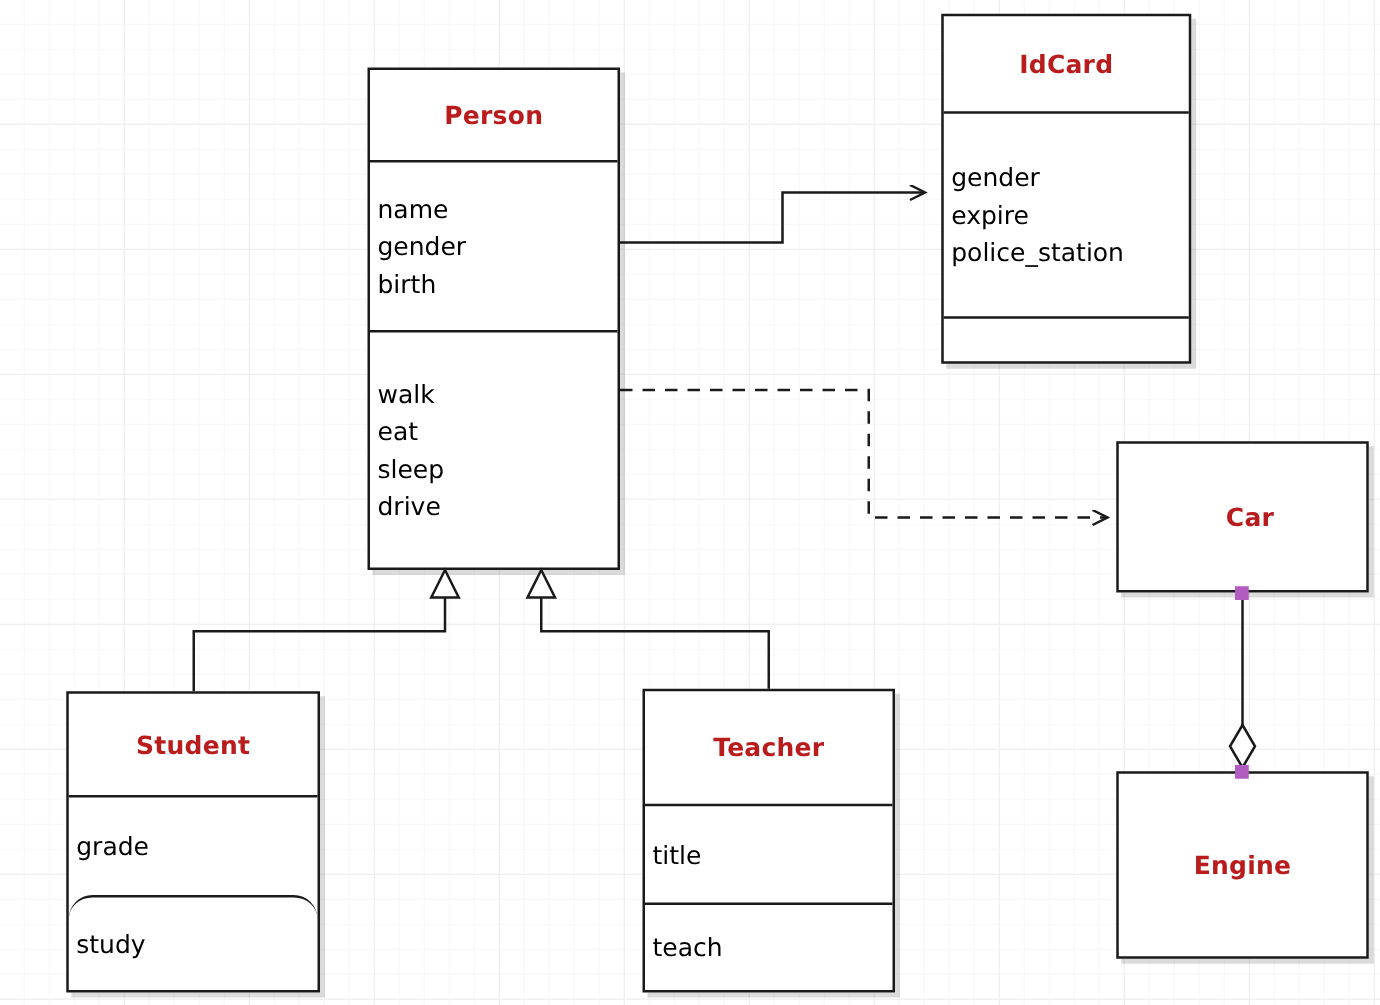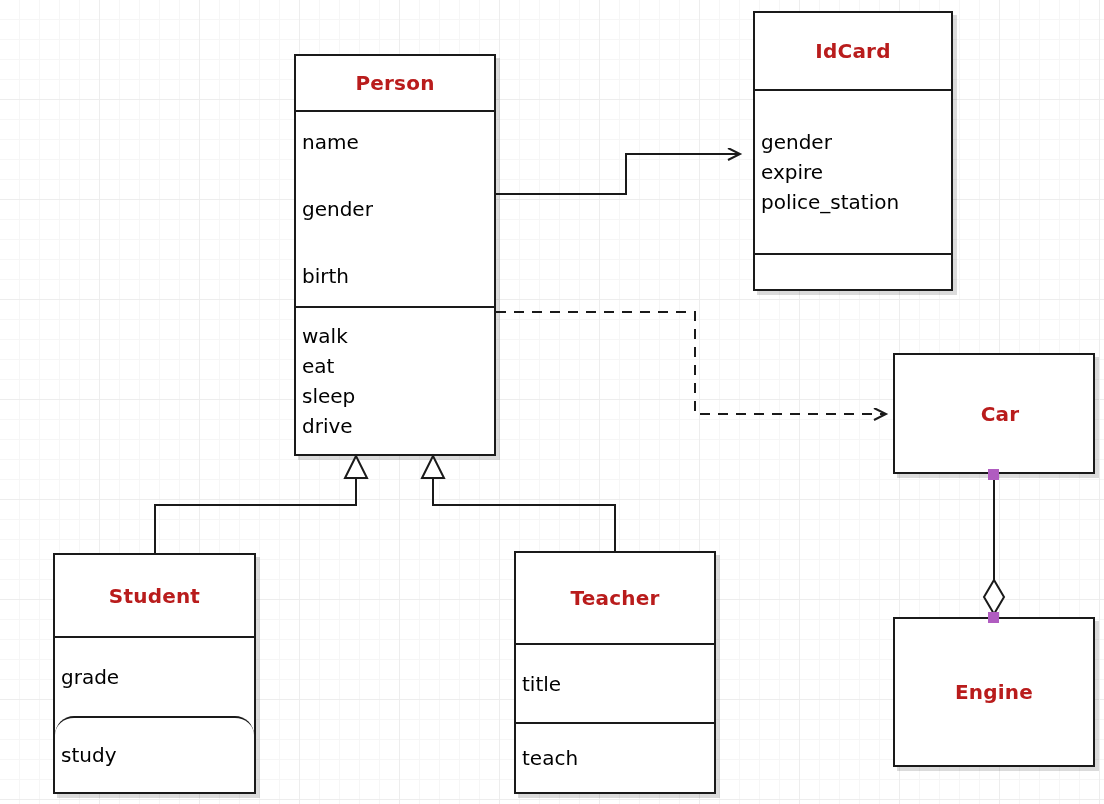--- a/index.html
+++ b/index.html
@@ -116,24 +116,24 @@
     </g>
 
     <g>
       <path d="M 994,474 L 994,580" fill="none" stroke="#1a1a1a" stroke-width="2"></path>
       <path d="M 994,580 L 1004,597 L 994,614 L 984,597 Z" fill="#ffffff" stroke="#1a1a1a" stroke-width="2" stroke-linejoin="miter"></path>
       <path d="M 994,614 L 994,619" fill="none" stroke="#1a1a1a" stroke-width="2"></path>
     </g>
   </svg>
 
   <div class="uml-class" style="left:294px; top:54px; width:202px; height:402px;">
-    <div class="uml-compartment uml-title" style="height:54px;">
+    <div class="uml-compartment uml-title" style="height:72px;">
       <span>Person</span>
     </div>
-    <div class="uml-compartment uml-members" style="height:196px;gap:37px;">
+    <div class="uml-compartment uml-members" style="height:136px;">
       <div class="member">name</div>
       <div class="member">gender</div>
       <div class="member">birth</div>
     </div>
     <div class="uml-compartment uml-members" style="flex:1;">
       <div class="member">walk</div>
       <div class="member">eat</div>
       <div class="member">sleep</div>
       <div class="member">drive</div>
     </div>

